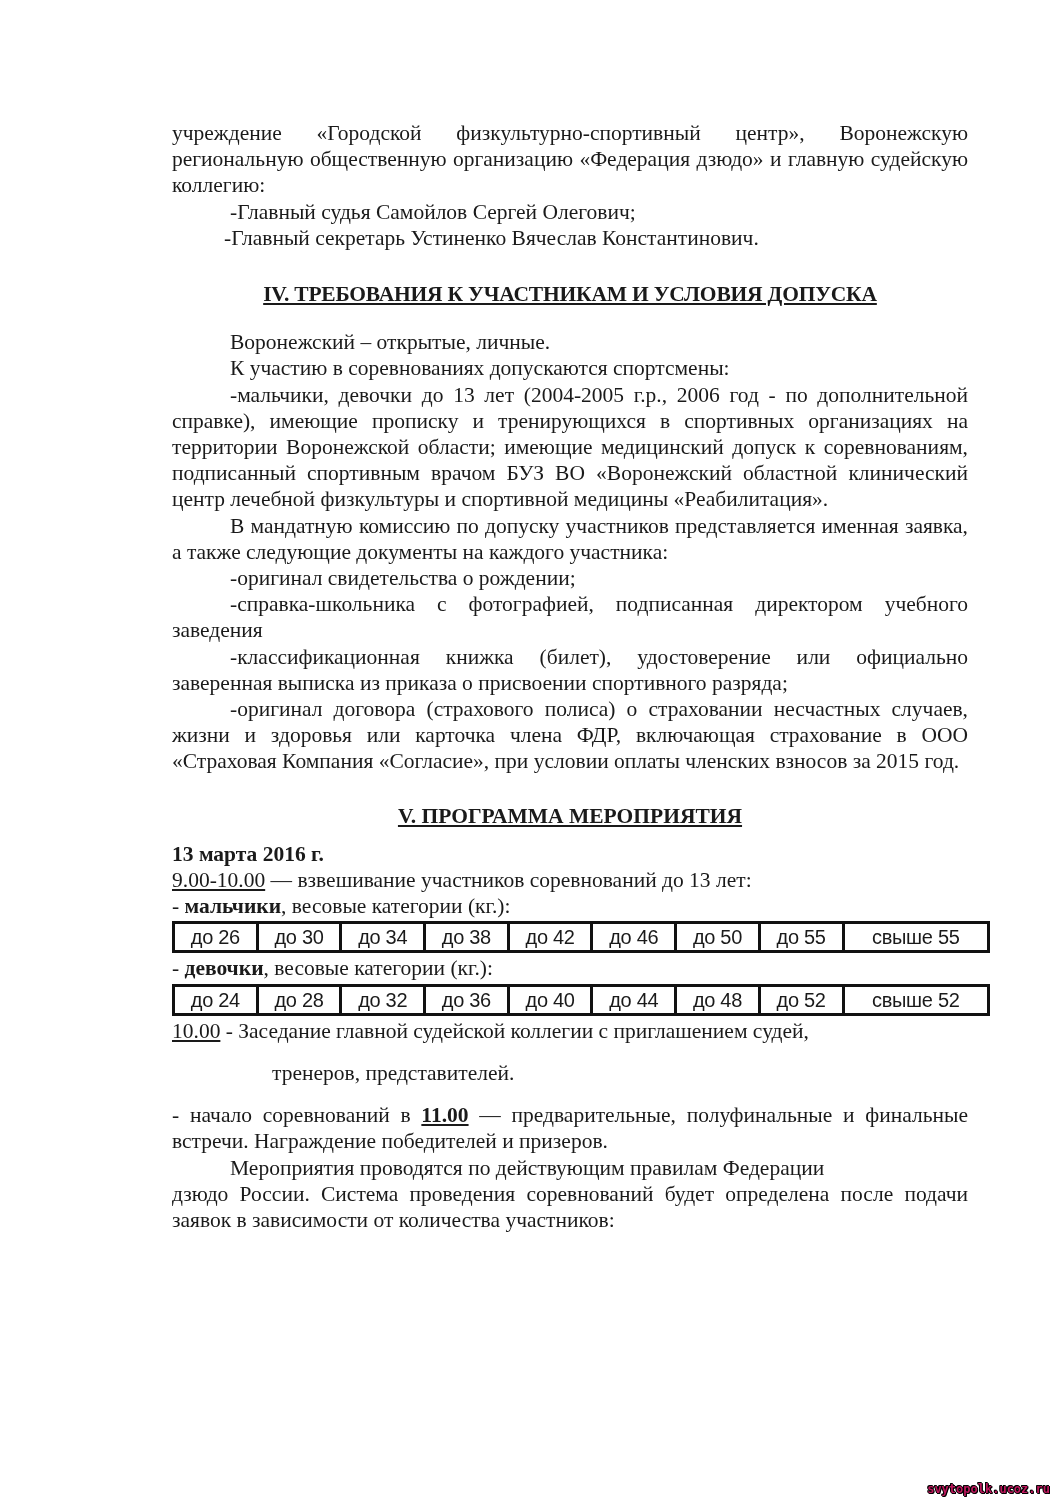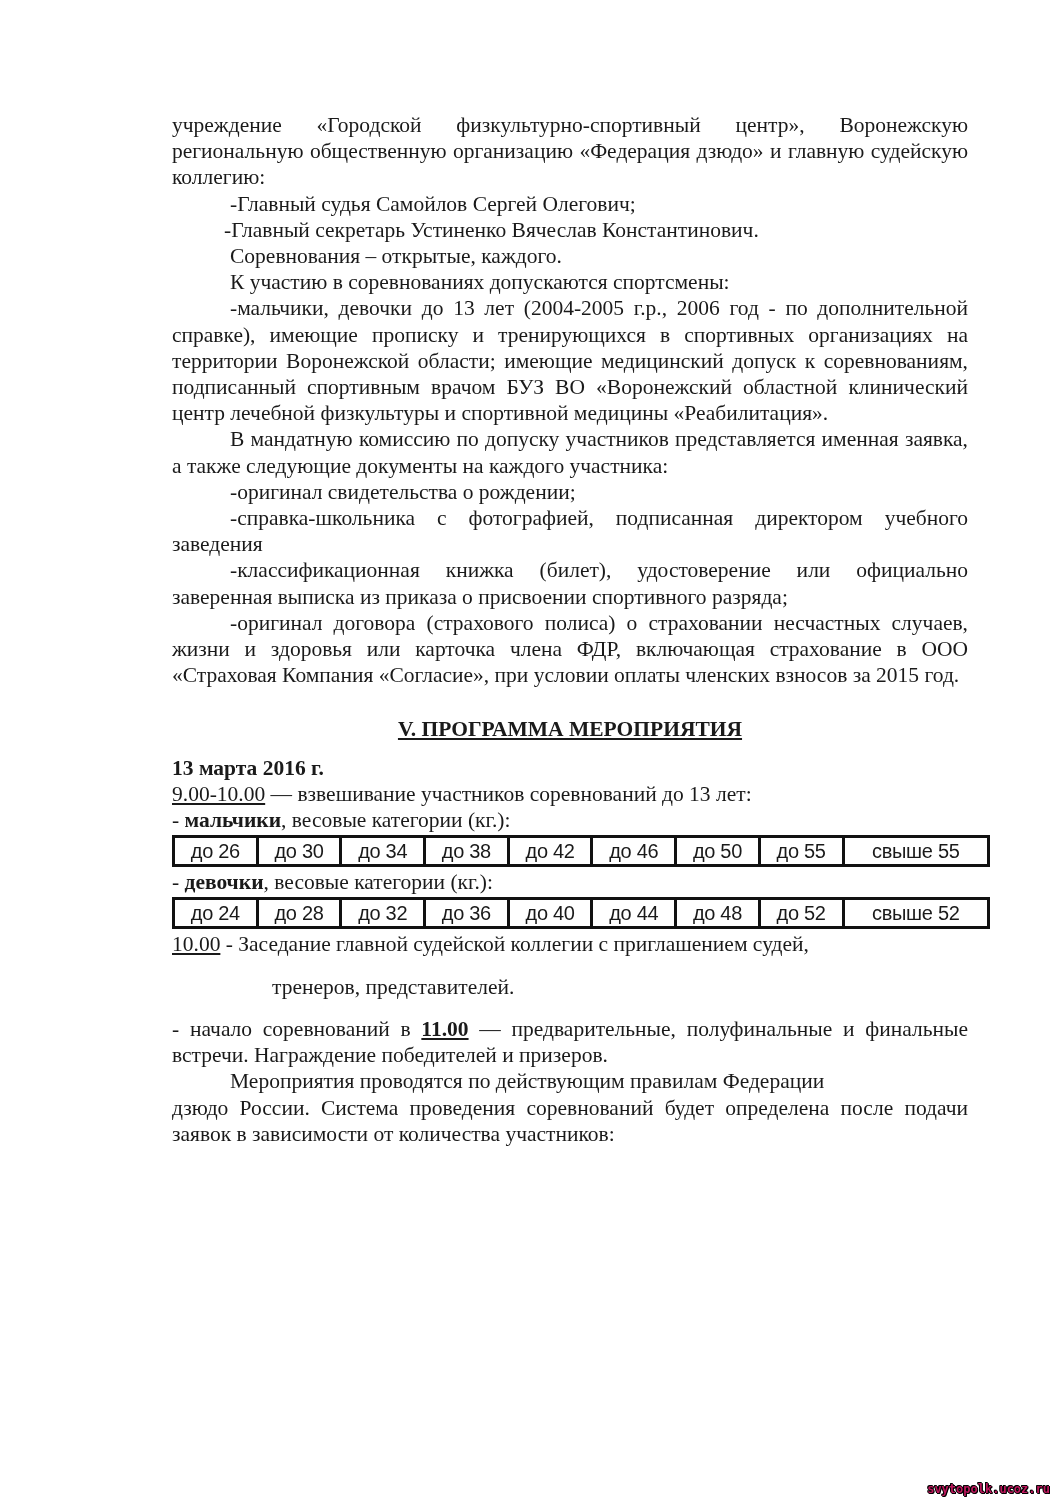--- a/index.html
+++ b/index.html
@@ -1,18 +1,18 @@
 <!DOCTYPE html>
 <html><head>
 <meta charset="utf-8">
 <style>
   html, body { margin:0; padding:0; }
   body { width:1060px; height:1500px; background:#ffffff; position:relative; overflow:hidden;
          font-family:"Liberation Serif", serif; color:#1a1a1a; }
-  .page { position:absolute; left:172px; top:112px; width:796px; font-size:21.5px; line-height:26.2px; }
+  .page { position:absolute; left:172px; top:120px; width:796px; font-size:21.5px; line-height:26.2px; }
   .p { margin:0; text-align:justify; text-align-last:left; }
   .ind1 { text-indent:58px; }
   .heading { text-align:center; font-weight:bold; text-decoration:underline; font-size:21.5px; margin:0; }
   .h4 { margin-top:30px; margin-bottom:22px; letter-spacing:-0.2px; }
   .h5 { margin-top:28px; margin-bottom:12px; }
   .date { font-weight:bold; margin:0; }
   .u { text-decoration:underline; }
   .b { font-weight:bold; }
   table.wt { border-collapse:collapse; width:818px; margin:2px 15px 2px 0; border:3px solid #111; }
   table.wt td { border:3px solid #111; font-family:"Liberation Sans", sans-serif; font-size:20px; text-align:center;
@@ -22,22 +22,23 @@
                font-weight:bold; color:#be185d; text-shadow:1px 0 0 #000,-1px 0 0 #000,0 1px 0 #000,0 -1px 0 #000,1px 1px 0 #000,-1px -1px 0 #000; }
 </style>
 </head>
 <body>
 
 <div class="page">
   <p class="p">учреждение «Городской физкультурно-спортивный центр», Воронежскую региональную общественную организацию «Федерация дзюдо» и главную судейскую коллегию:</p>
   <p class="p ind1">-Главный судья Самойлов Сергей Олегович;</p>
   <p class="p" style="text-indent:52px">-Главный секретарь Устиненко Вячеслав Константинович.</p>
 
+  <h2 class="heading h4">IV. ТРЕБОВАНИЯ К УЧАСТНИКАМ И УСЛОВИЯ ДОПУСКА</h2>
 
-  <p class="p ind1">Соревнования – открытые, каждого.</p>
+  <p class="p ind1">Воронежский – открытые, личные.</p>
   <p class="p ind1">К участию в соревнованиях допускаются спортсмены:</p>
   <p class="p ind1">-мальчики, девочки до 13 лет (2004-2005 г.р., 2006 год - по дополнительной справке), имеющие прописку и тренирующихся в спортивных организациях на территории Воронежской области; имеющие медицинский допуск к соревнованиям, подписанный спортивным врачом БУЗ ВО «Воронежский областной клинический центр лечебной физкультуры и спортивной медицины «Реабилитация».</p>
   <p class="p ind1">В мандатную комиссию по допуску участников представляется именная заявка, а также следующие документы на каждого участника:</p>
   <p class="p ind1">-оригинал свидетельства о рождении;</p>
   <p class="p ind1">-справка-школьника с фотографией, подписанная директором учебного заведения</p>
   <p class="p ind1">-классификационная книжка (билет), удостоверение или официально заверенная выписка из приказа о присвоении спортивного разряда;</p>
   <p class="p ind1">-оригинал договора (страхового полиса) о страховании несчастных случаев, жизни и здоровья или карточка члена ФДР, включающая страхование в ООО «Страховая Компания «Согласие», при условии оплаты членских взносов за 2015 год.</p>
 
   <h2 class="heading h5">V. ПРОГРАММА МЕРОПРИЯТИЯ</h2>
 

